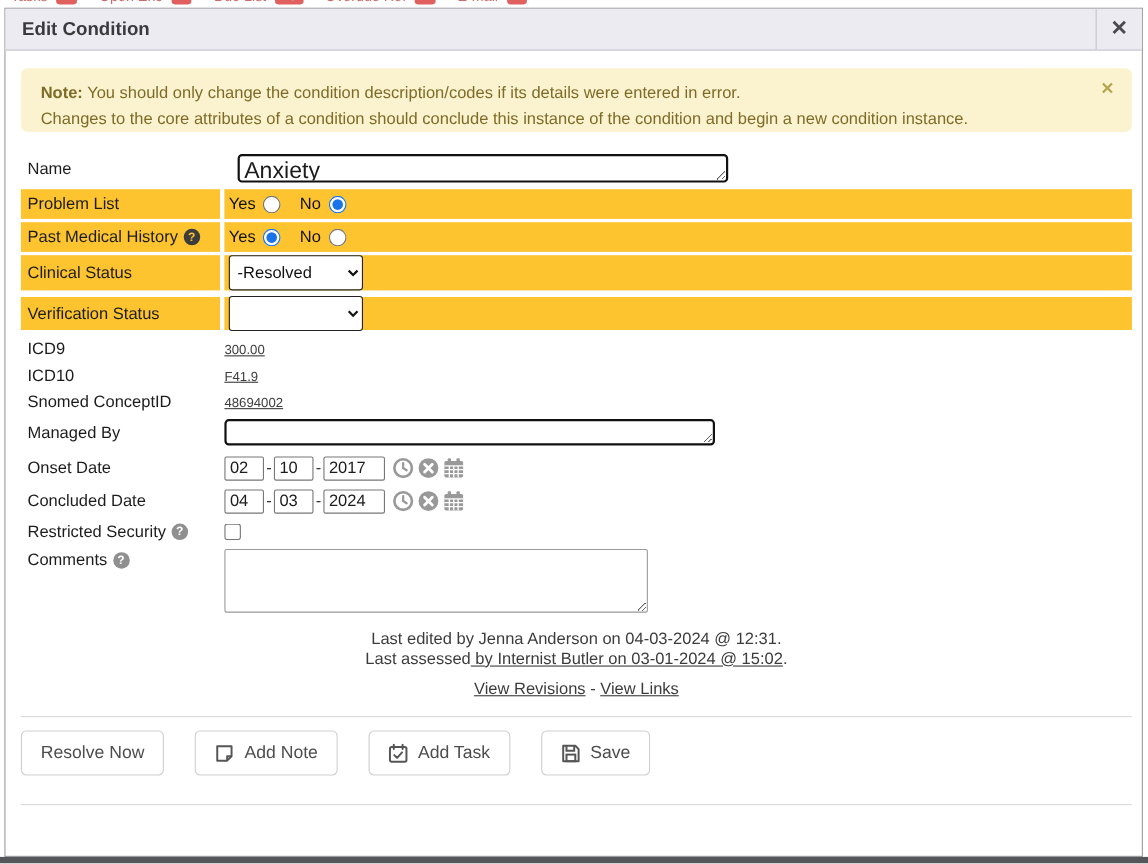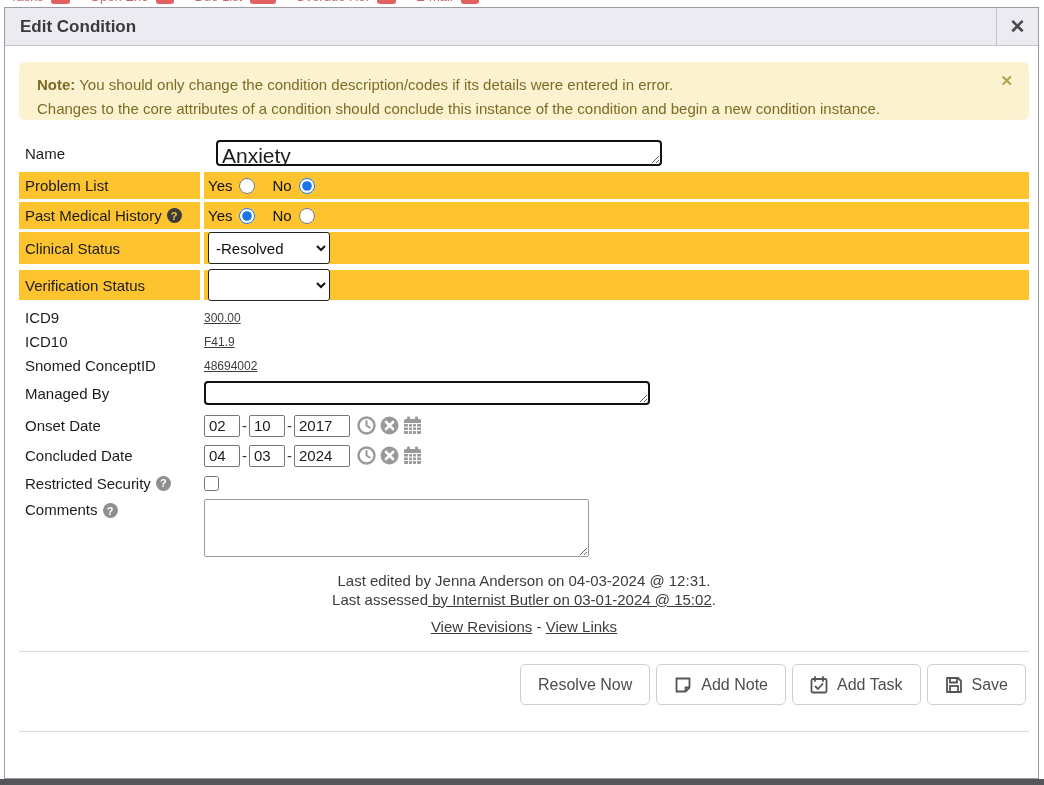--- a/index.html
+++ b/index.html
@@ -39,21 +39,21 @@
   .row-name { height:30px; margin-bottom:4px;gap:12px; }
   .row-problem { height:27px; margin-bottom:3px; }
   .row-pmh { height:27px; margin-bottom:3px; }
   .row-clinical { height:32px; margin-bottom:6px; }
   .row-verification { height:30px; margin-bottom:6px; }
   .row-code { height:23px; margin-bottom:1px; }
   .row-managed { height:28px; margin-bottom:5px; margin-top:2px; }
   .row-date { height:27px; margin-bottom:3px; }
   .row-restricted { height:22px; margin-bottom:5px; }
   .row-comments { height:64px; margin-bottom:8px; align-items:flex-start; }
-  .row-comments .label-cell { align-items:flex-end; padding-top:2px; }
+  .row-comments .label-cell { align-items:center; padding-top:2px; }
 
   textarea.big { width:446px; height:26px; border:2px solid #111; border-radius:4px; font-family:"Liberation Sans",sans-serif; font-size:21px; padding:2px 4px; resize:both; overflow:hidden; color:#1c1c1c; }
   textarea.managed { height:24px; }
   textarea.comments { width:385px; height:58px; border:1px solid #999; border-radius:2px; font-family:"Liberation Sans",sans-serif; font-size:14px; padding:3px 5px; resize:both; }
 
   .radio-group { display:flex; align-items:center; gap:7px; font-size:15px; color:#111; }
   input[type=radio] { width:16px; height:16px; accent-color:#1a73e8; margin:0 10px 0 0; }
   input[type=checkbox] { width:15px; height:15px; accent-color:#1a73e8; margin:0; }
 
   select.status { width:122px; height:32px; border:1px solid #222; border-radius:3px; background:#fff; font-family:"Liberation Sans",sans-serif; font-size:15px; color:#111; padding-left:3px; }
@@ -71,21 +71,21 @@
   .help-gray { background:#8f8f8f; color:#fff; }
 
   .meta { text-align:center; margin-top:6px; }
   .meta-line { font-size:15px; color:#3c3c3c; line-height:19px; }
   .meta a { color:#3c3c3c; text-decoration:underline; }
   .meta-links { font-size:15px; color:#3c3c3c; margin-top:8px; line-height:20px; }
 
   hr.sep { border:none; border-top:1px solid #d9d9d9; margin:14px 0 0 0; }
   hr.sep2 { border:none; border-top:1px solid #d9d9d9; margin:26px 0 0 0; }
 
-  .actions { display:flex; justify-content:flex-end; gap:6px; margin-top:12px; padding-right:3px; }
+  .actions { display:flex; justify-content:flex-start; gap:28px; margin-top:12px; padding-right:3px; }
   .btn { display:inline-flex; align-items:center; gap:9px; height:41px; padding:0 17px; background:#fff; border:1px solid #cfcfcf; border-radius:5px; font-family:"Liberation Sans",sans-serif; font-size:16px; color:#4d4d4d; cursor:pointer; }
   .btn svg { display:block; }
 </style>
 </head>
 <body>
 
 <div class="screen">
 
   <div class="backdrop-strip">
     <div class="backdrop-inner">

